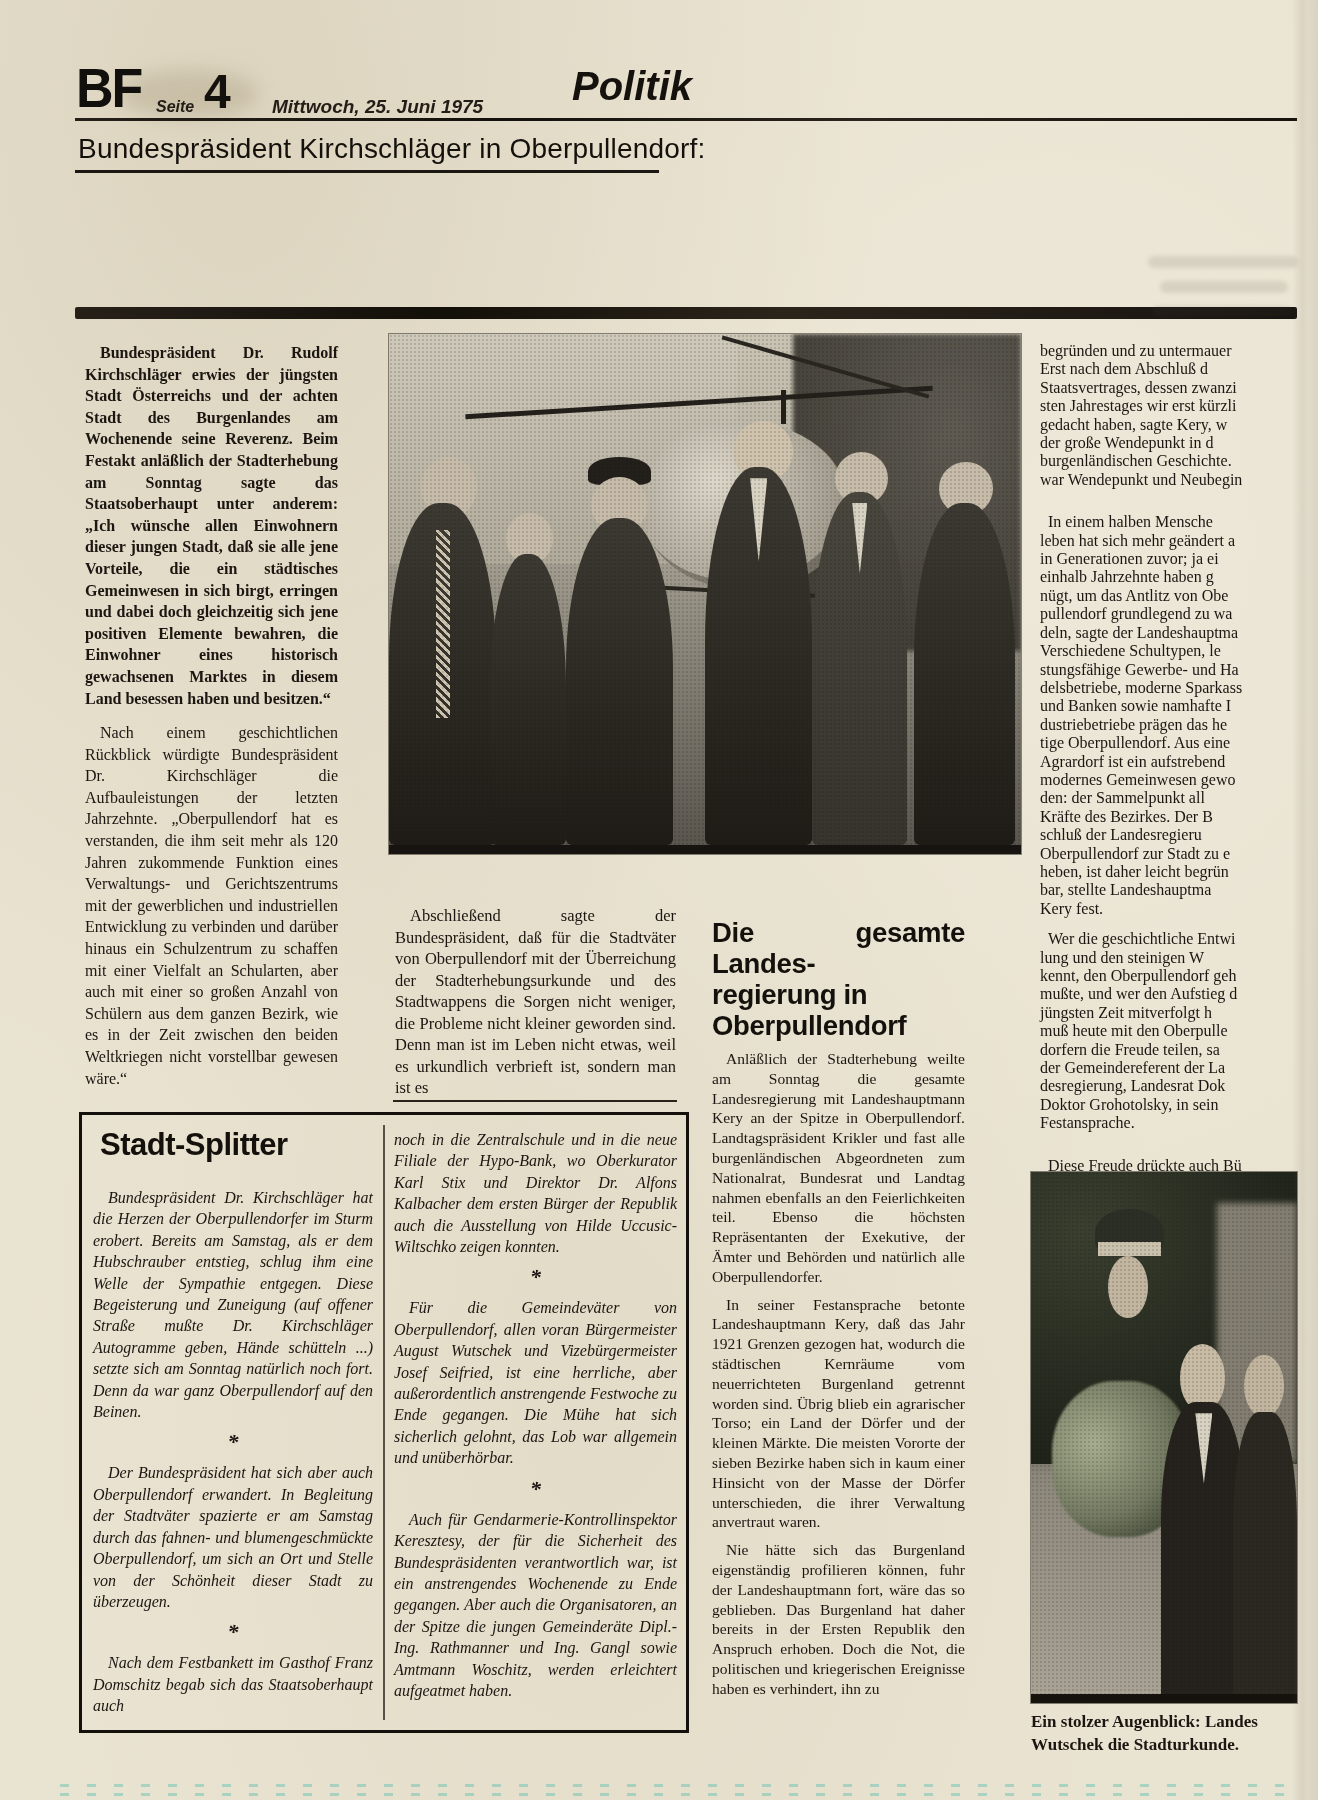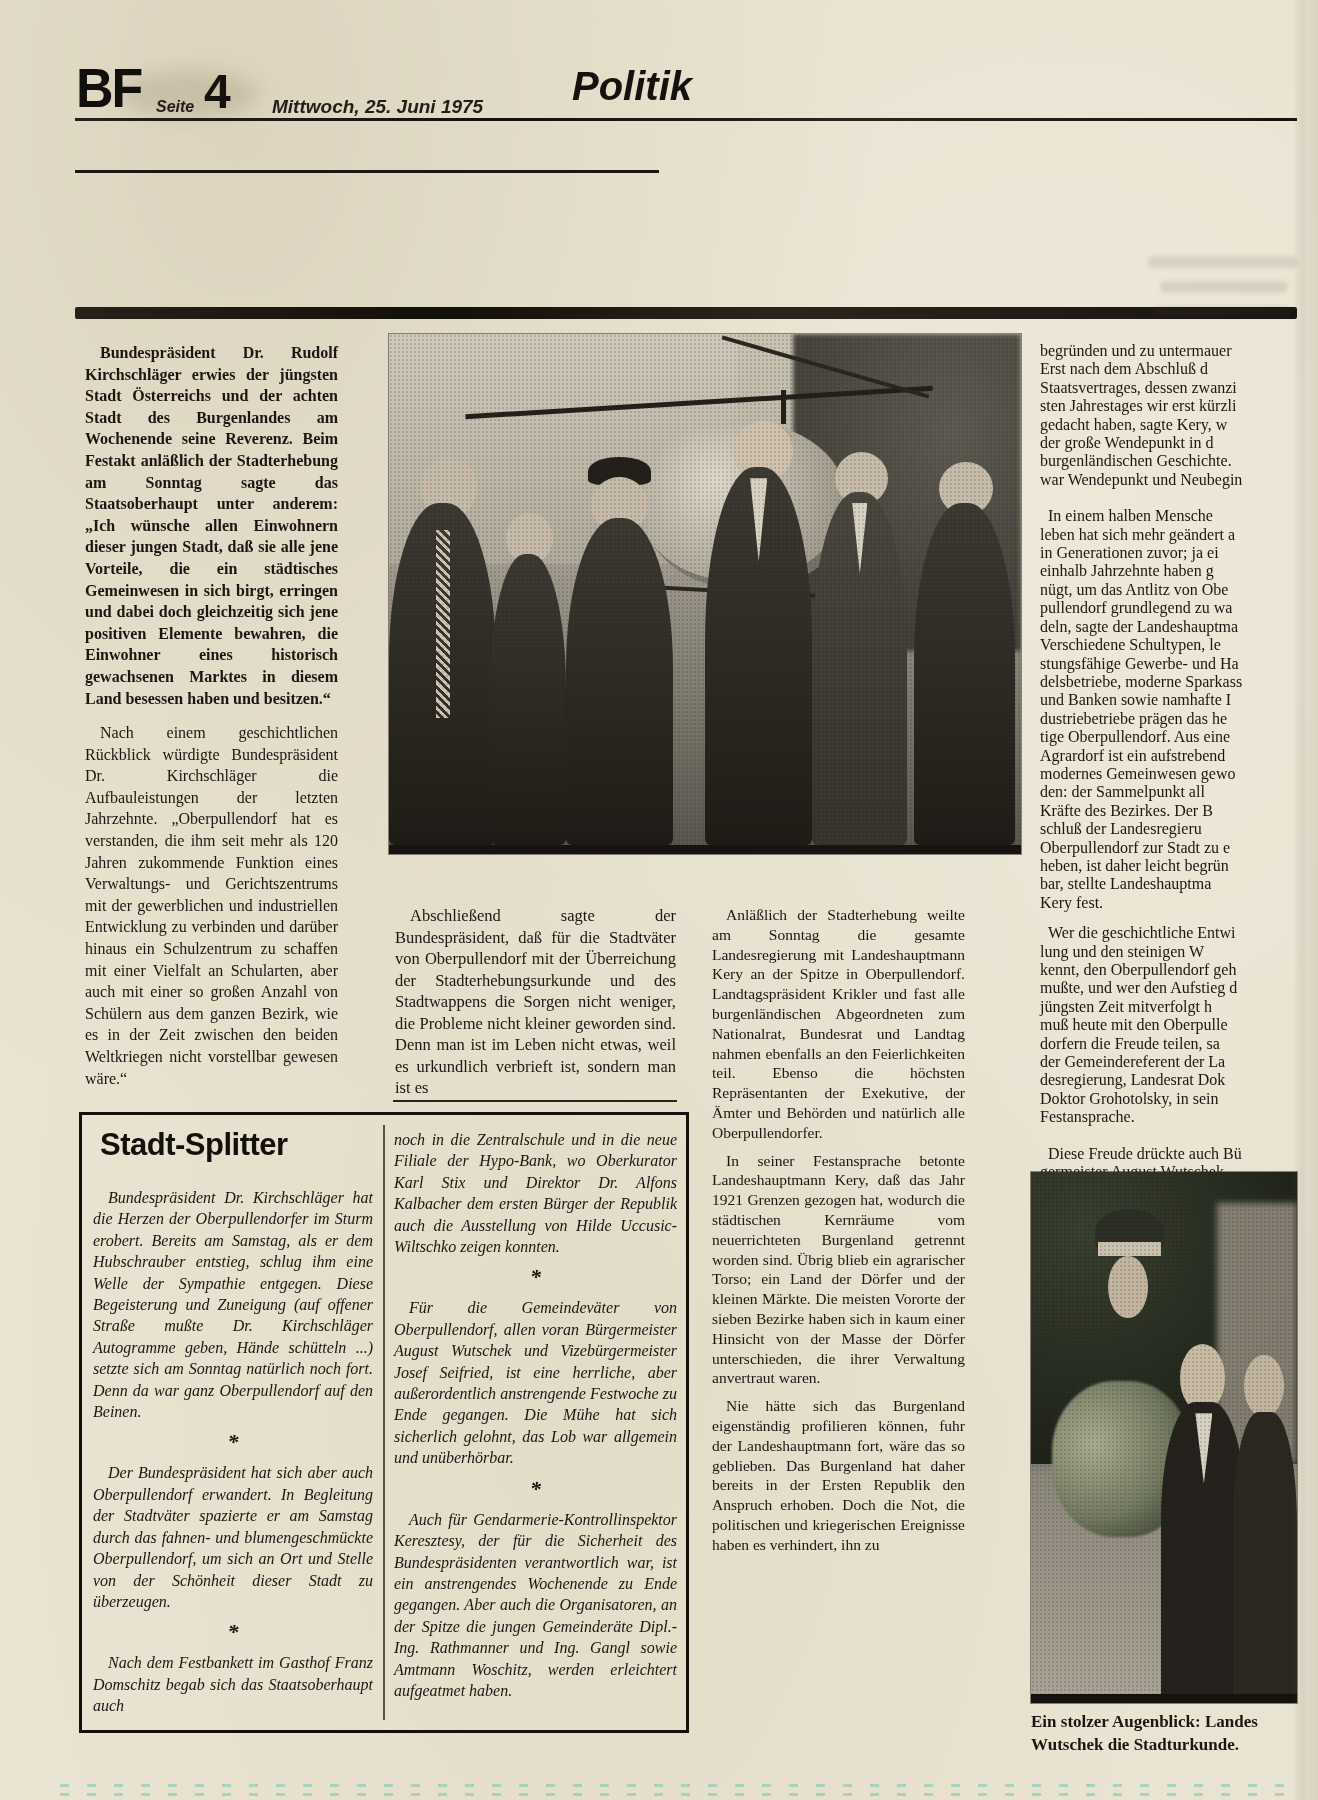--- a/index.html
+++ b/index.html
@@ -41,21 +41,21 @@
   .col{position:absolute;font-size:16px;line-height:21.6px;}
   .col1{left:85px;top:342px;width:253px;}
   .col1 .lead{font-weight:bold;margin-bottom:13px;}
   .col2{left:395px;top:864px;width:281px;font-size:16.5px;line-height:21.5px;margin-top:41px;}
   .col3{left:712px;top:905px;width:253px;font-size:15.5px;line-height:19.8px;}
   .col3 .para{margin-bottom:8px;text-indent:14px;}
   .subhead{font-family:"Liberation Sans","DejaVu Sans",sans-serif;font-size:27.5px;line-height:31px;font-weight:bold;
            white-space:pre-line;margin:12px 0 8px;text-indent:0;color:#14110d;letter-spacing:-.3px;}
   .col4{left:1040px;top:342px;width:260px;font-size:16px;line-height:18.4px;}
   .lines{white-space:pre-wrap;}
-  .mt10{margin-top:18px;} .mt12{margin-top:12px;}
+  .mt10{margin-top:24px;} .mt12{margin-top:12px;}
 
   .endrule{left:393px;top:1100px;width:284px;height:2px;background:#29231c;}
 
   
   .photo{position:absolute;overflow:hidden;box-shadow:0 0 0 1px rgba(30,25,20,.5);}
   .photo1{left:389px;top:334px;width:632px;height:511px;border-bottom:9px solid #171310;
           background:linear-gradient(180deg,#c9c4b4 0%,#b7b2a2 30%,#938e82 55%,#5a564e 100%);}
   .photo2{left:1031px;top:1172px;width:266px;height:522px;border-bottom:9px solid #15110d;
           background:linear-gradient(180deg,#23251e 0%,#2c2e26 42%,#8d887c 58%,#a9a395 100%);}
   .halftone{position:absolute;inset:0;background-image:radial-gradient(rgba(20,16,12,.15) 1px, transparent 1.5px);
@@ -90,20 +90,21 @@
 <div class="page">
 
   <div class="abs stain" style="left:118px;top:70px;width:140px;height:48px;"></div>
   <div class="abs sans logo">BF</div>
   <div class="abs sans seite">Seite</div>
   <div class="abs sans pagenum">4</div>
   <div class="abs sans dateline">Mittwoch, 25. Juni 1975</div>
   <div class="abs sans section">Politik</div>
   <div class="abs header-rule"></div>
 
+  <div class="abs sans kicker">Bundespräsident Kirchschläger in Oberpullendorf:</div>
   <div class="abs kicker-rule"></div>
   <div class="abs headline-bar"></div>
 
   <div class="ghost" style="left:1148px;top:256px;width:150px;height:12px;"></div>
   <div class="ghost" style="left:1160px;top:281px;width:128px;height:12px;"></div>
   <div class="ghost" style="left:1152px;top:306px;width:140px;height:11px;"></div>
 
   <div class="col col1 just">
     <p class="para lead">Bundespräsident Dr. Rudolf Kirchschläger erwies der jüngsten Stadt Österreichs und der achten Stadt des Burgenlandes am Wochenende seine Reverenz. Beim Festakt anläßlich der Stadterhebung am Sonntag sagte das Staatsoberhaupt unter anderem: „Ich wünsche allen Einwohnern dieser jungen Stadt, daß sie alle jene Vorteile, die ein städtisches Gemeinwesen in sich birgt, erringen und dabei doch gleichzeitig sich jene positiven Elemente bewahren, die Einwohner eines historisch gewachsenen Marktes in diesem Land besessen haben und besitzen.“</p>
     <p class="para">Nach einem geschichtlichen Rückblick würdigte Bundespräsident Dr. Kirchschläger die Aufbauleistungen der letzten Jahrzehnte. „Oberpullendorf hat es verstanden, die ihm seit mehr als 120 Jahren zukommende Funktion eines Verwaltungs- und Gerichtszentrums mit der gewerblichen und industriellen Entwicklung zu verbinden und darüber hinaus ein Schulzentrum zu schaffen mit einer Vielfalt an Schularten, aber auch mit einer so großen Anzahl von Schülern aus dem ganzen Bezirk, wie es in der Zeit zwischen den beiden Weltkriegen nicht vorstellbar gewesen wäre.“</p>
@@ -138,20 +139,23 @@
     <div class="body-dark" style="left:83%;top:33%;width:16%;height:67%;"></div>
     <div class="halftone"></div>
   </div>
 
   <div class="col col2 just">
     <p class="para nomargin">Abschließend sagte der Bundespräsident, daß für die Stadtväter von Oberpullendorf mit der Überreichung der Stadterhebungsurkunde und des Stadtwappens die Sorgen nicht weniger, die Probleme nicht kleiner geworden sind. Denn man ist im Leben nicht etwas, weil es urkundlich verbrieft ist, sondern man ist es</p>
   </div>
   <div class="abs endrule"></div>
 
   <div class="col col3 just">
+    <h2 class="subhead">Die gesamte Landes-
+regierung in
+Oberpullendorf</h2>
     <p class="para">Anläßlich der Stadterhebung weilte am Sonntag die gesamte Landesregierung mit Landeshauptmann Kery an der Spitze in Oberpullendorf. Landtagspräsident Krikler und fast alle burgenländischen Abgeordneten zum Nationalrat, Bundesrat und Landtag nahmen ebenfalls an den Feierlichkeiten teil. Ebenso die höchsten Repräsentanten der Exekutive, der Ämter und Behörden und natürlich alle Oberpullendorfer.</p>
     <p class="para">In seiner Festansprache betonte Landeshauptmann Kery, daß das Jahr 1921 Grenzen gezogen hat, wodurch die städtischen Kernräume vom neuerrichteten Burgenland getrennt worden sind. Übrig blieb ein agrarischer Torso; ein Land der Dörfer und der kleinen Märkte. Die meisten Vororte der sieben Bezirke haben sich in kaum einer Hinsicht von der Masse der Dörfer unterschieden, die ihrer Verwaltung anvertraut waren.</p>
     <p class="para">Nie hätte sich das Burgenland eigenständig profilieren können, fuhr der Landeshauptmann fort, wäre das so geblieben. Das Burgenland hat daher bereits in der Ersten Republik den Anspruch erhoben. Doch die Not, die politischen und kriegerischen Ereignisse haben es verhindert, ihn zu</p>
   </div>
 
   <div class="col col4">
     <div class="lines">begründen und zu untermauer
 Erst nach dem Abschluß d
 Staatsvertrages, dessen zwanzi
 sten Jahrestages wir erst kürzli

